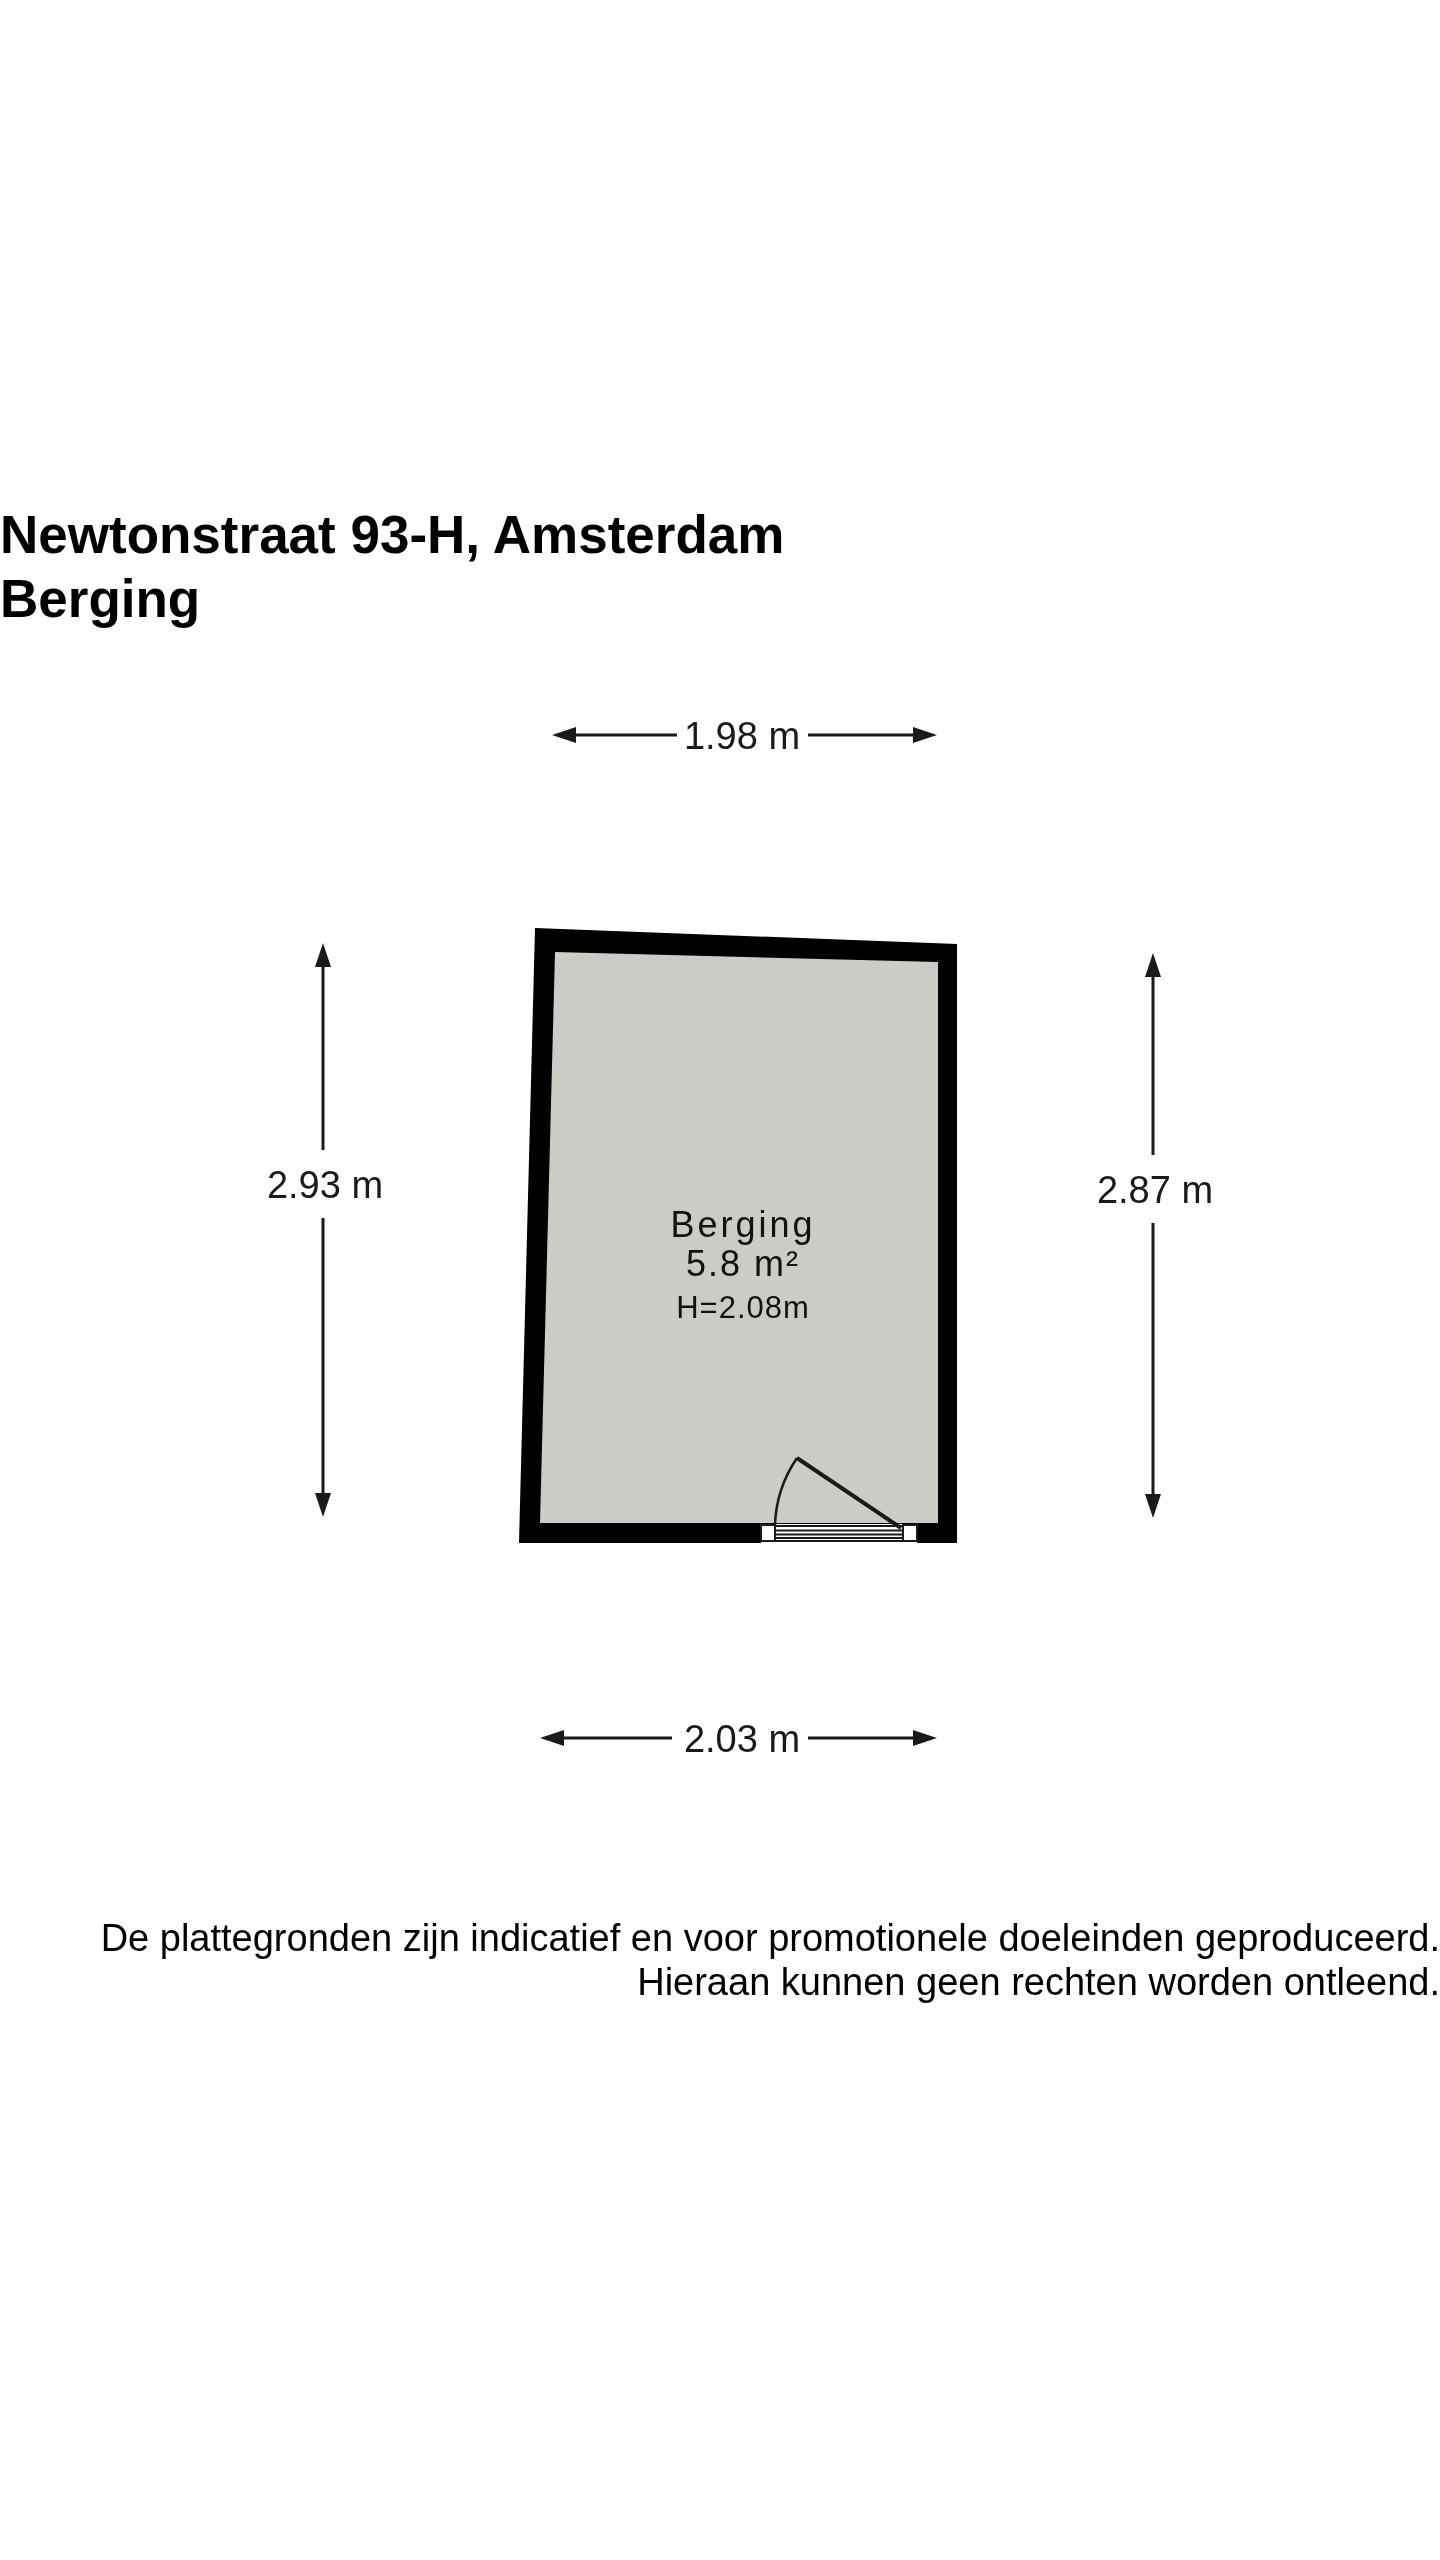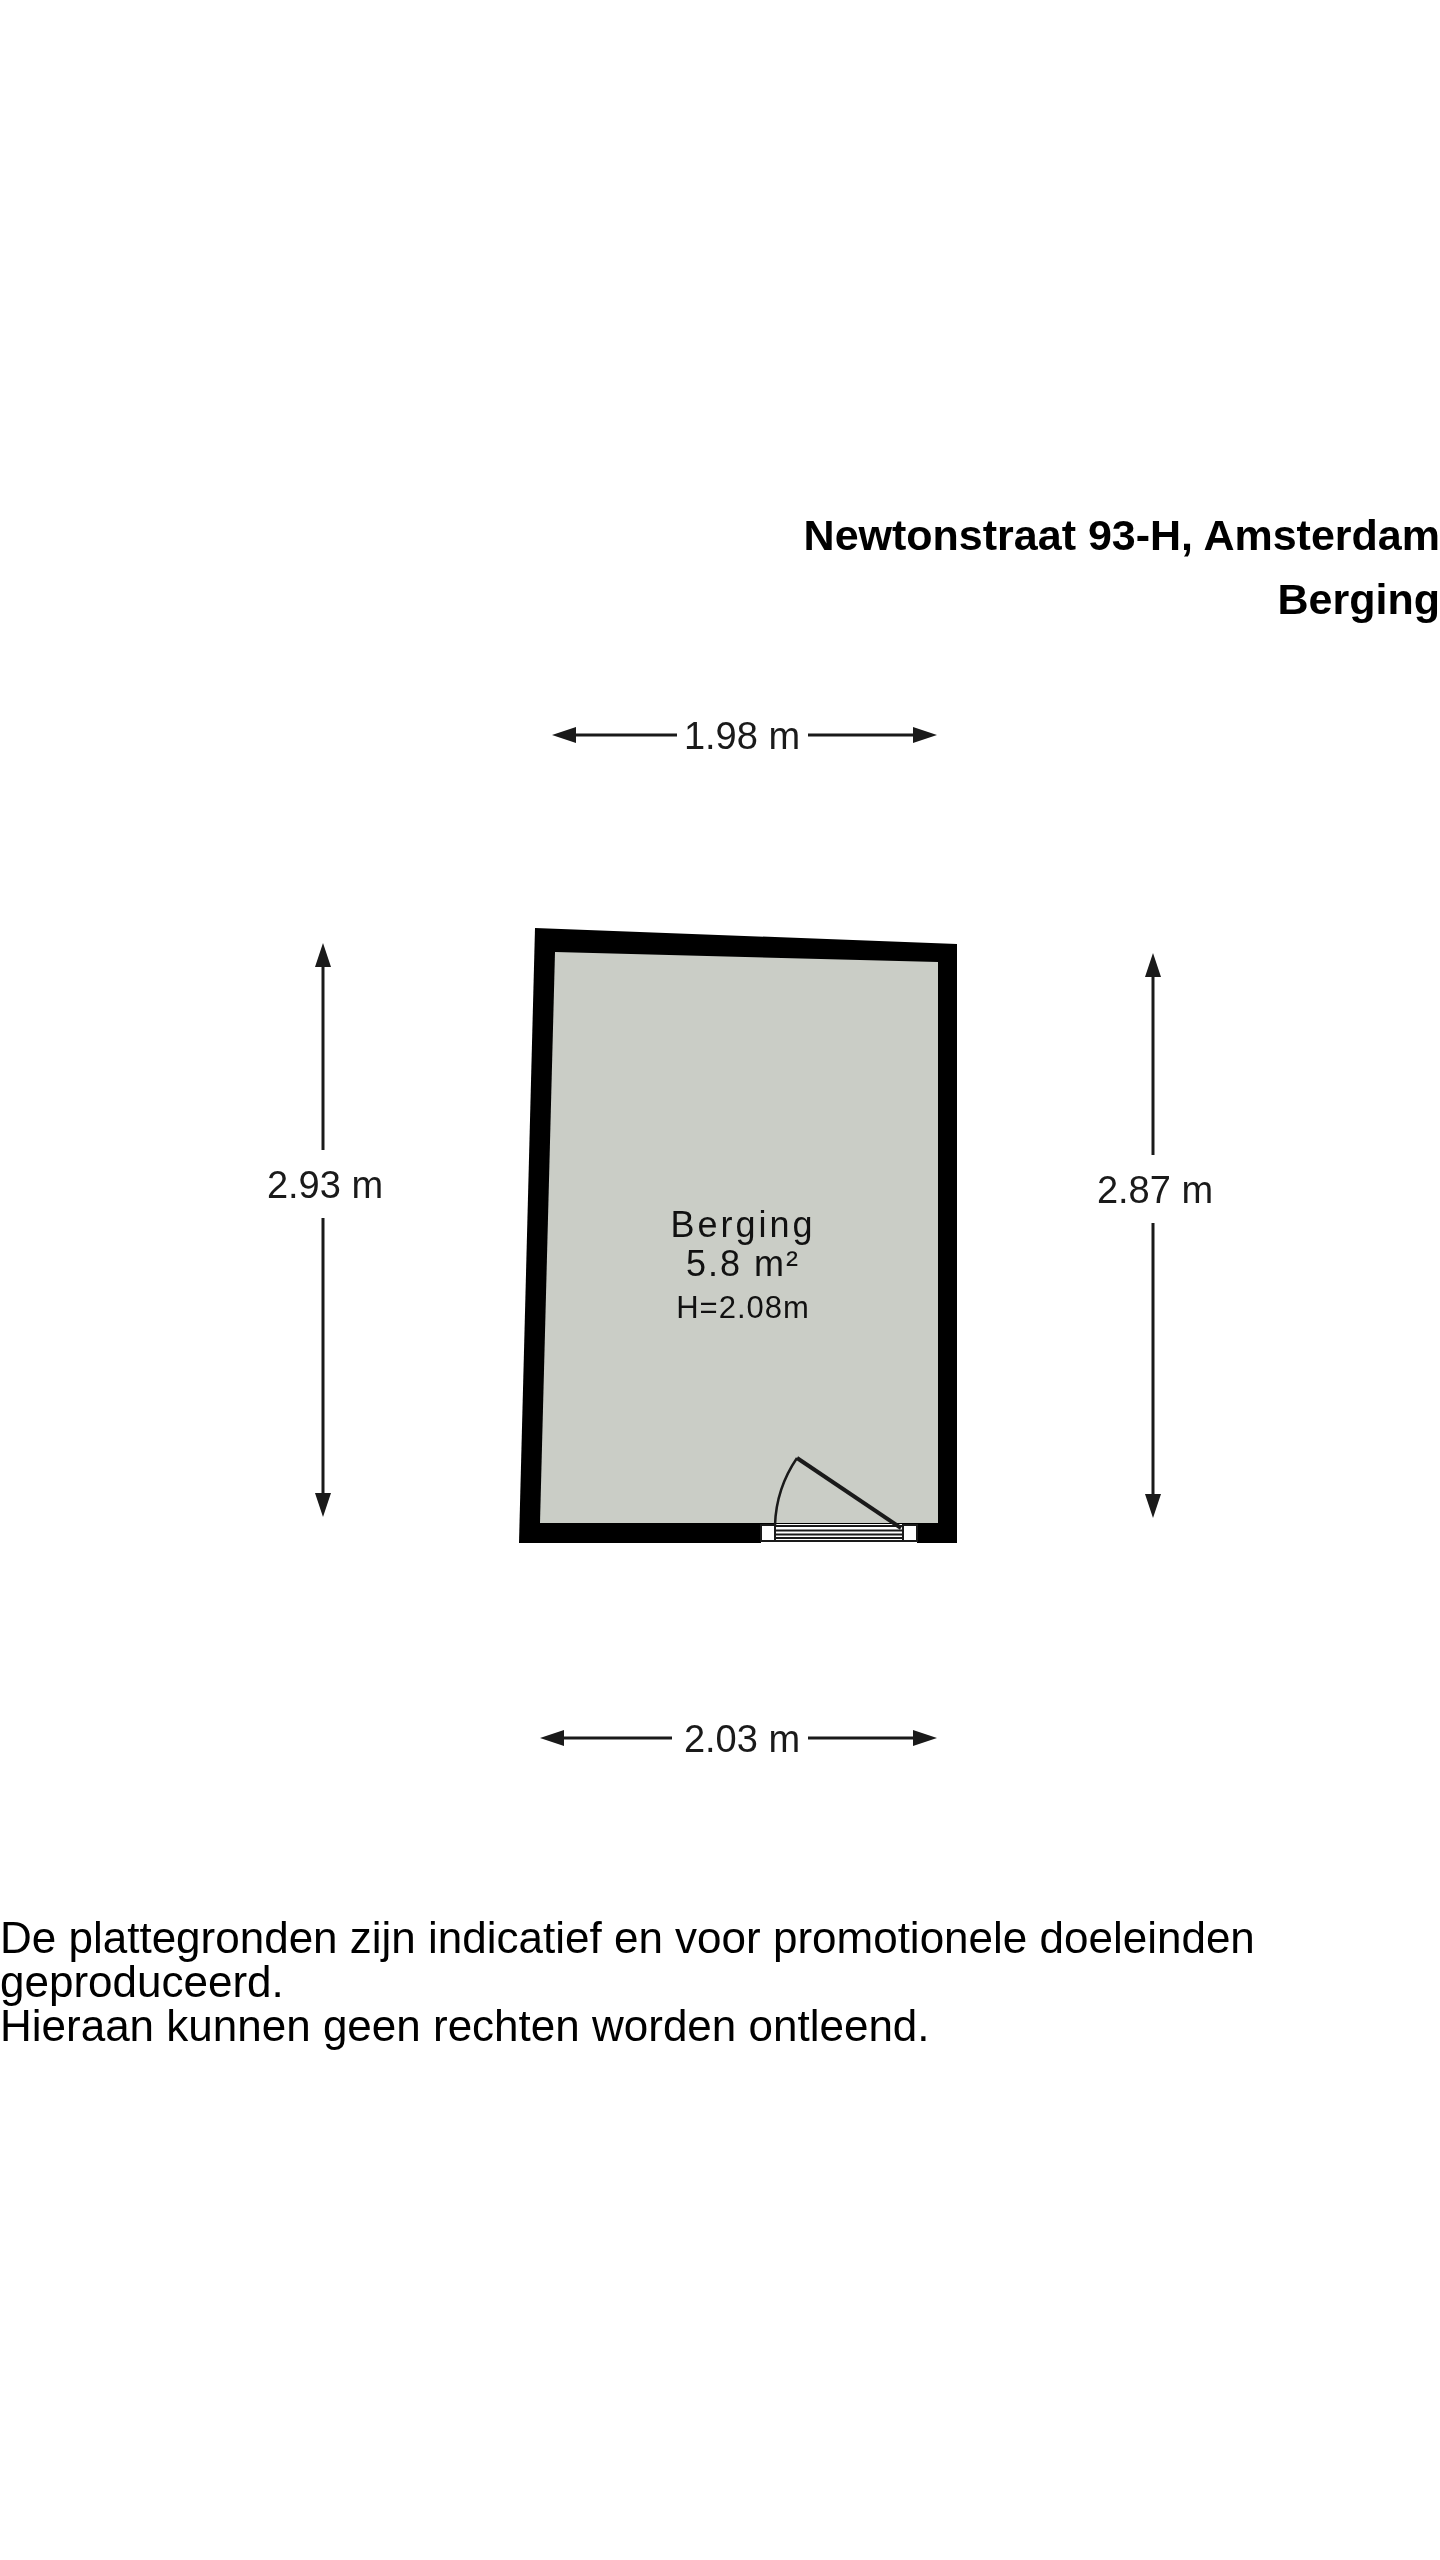--- a/index.html
+++ b/index.html
@@ -14,22 +14,22 @@
     background: #ffffff;
     font-family: "Liberation Sans", sans-serif;
     color: #000000;
     overflow: hidden;
   }
   .plan-title {
     position: absolute;
     top: 503px;
     left: 0;
     width: 100%;
-    text-align: right;
-    font-size: 43px;
+    text-align: left;
+    font-size: 53px;
     line-height: 64px;
     font-weight: bold;
     letter-spacing: 0px;
   }
   .floor-plan-svg {
     position: absolute;
     top: 0;
     left: 0;
     width: 1440px;
     height: 2560px;
@@ -87,22 +87,22 @@
   }
   .threshold-line {
     stroke: #1a1a1a;
     stroke-width: 2;
   }
   .disclaimer {
     position: absolute;
     top: 1916px;
     left: 0;
     width: 100%;
-    text-align: left;
-    font-size: 44px;
+    text-align: right;
+    font-size: 38px;
     line-height: 44px;
     font-weight: normal;
   }
 </style>
 </head>
 <body>
 
 <div class="page">
 
   <div class="plan-title">

